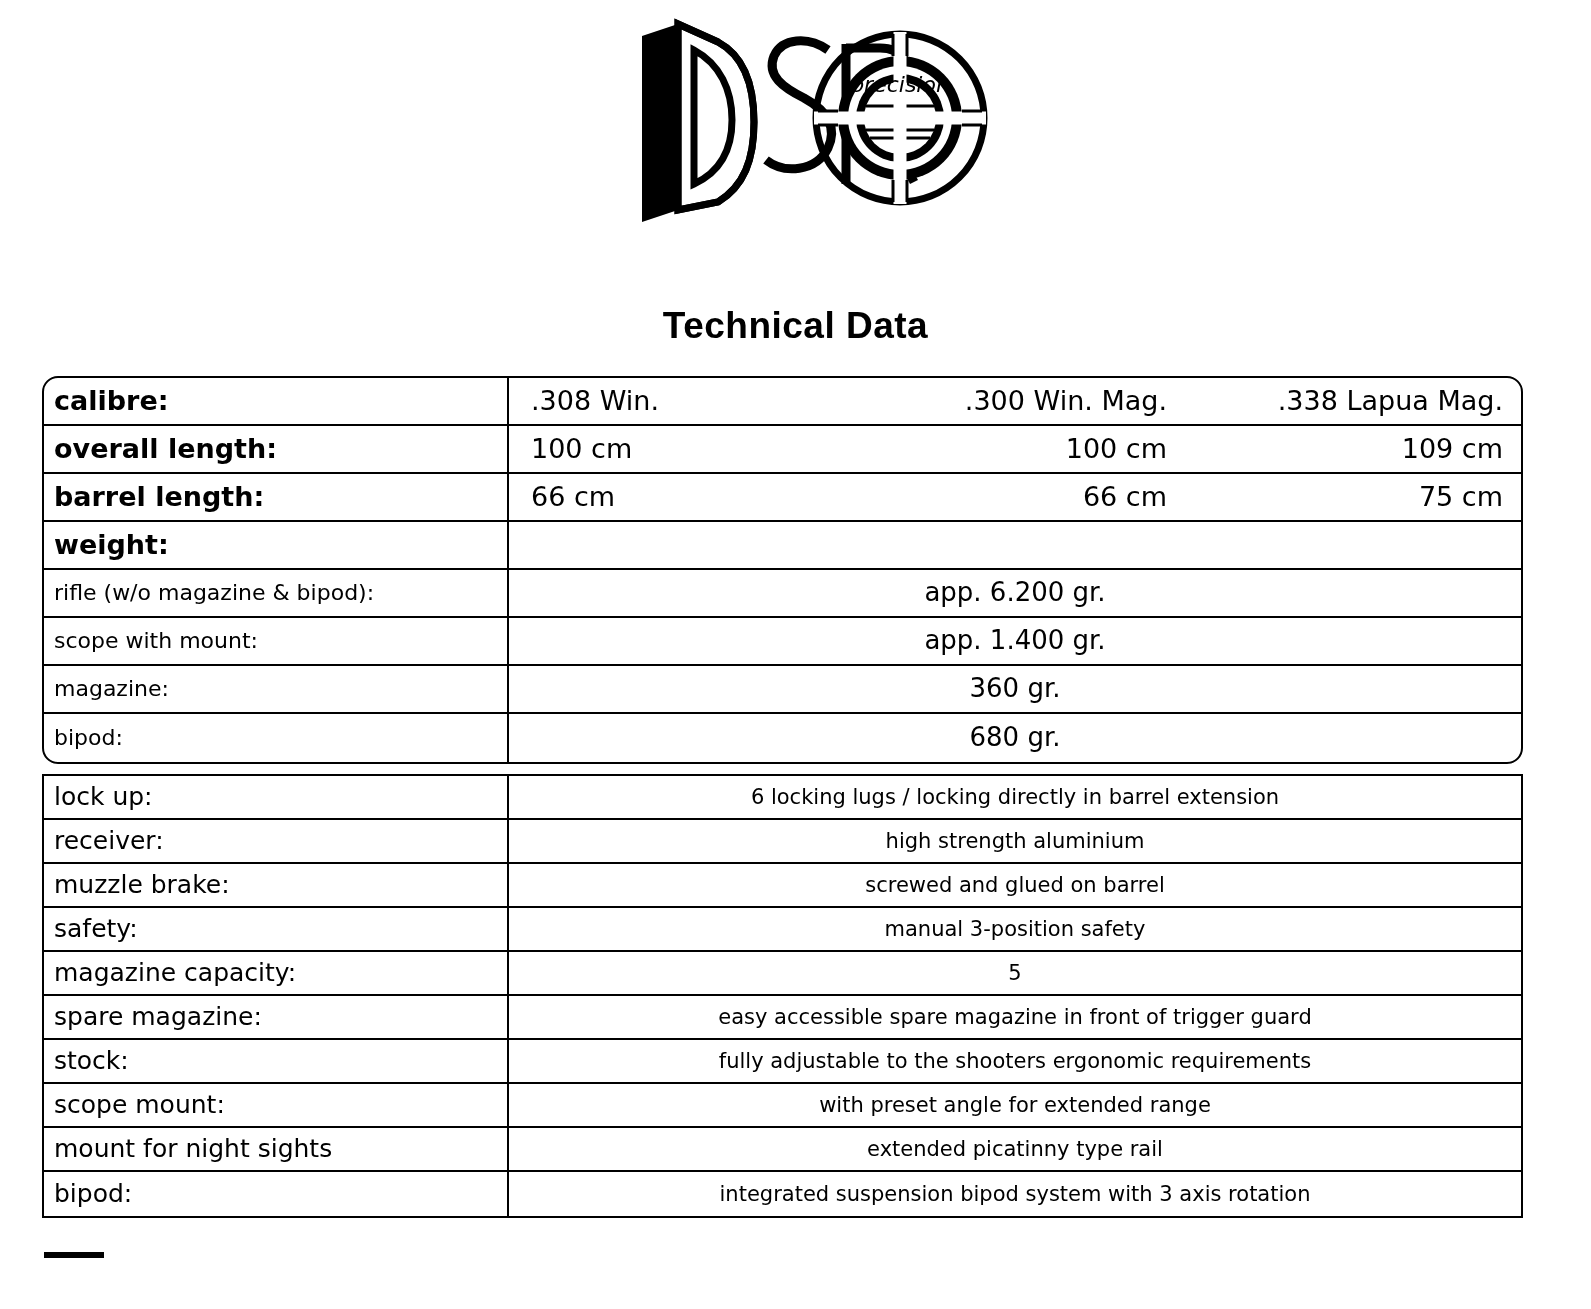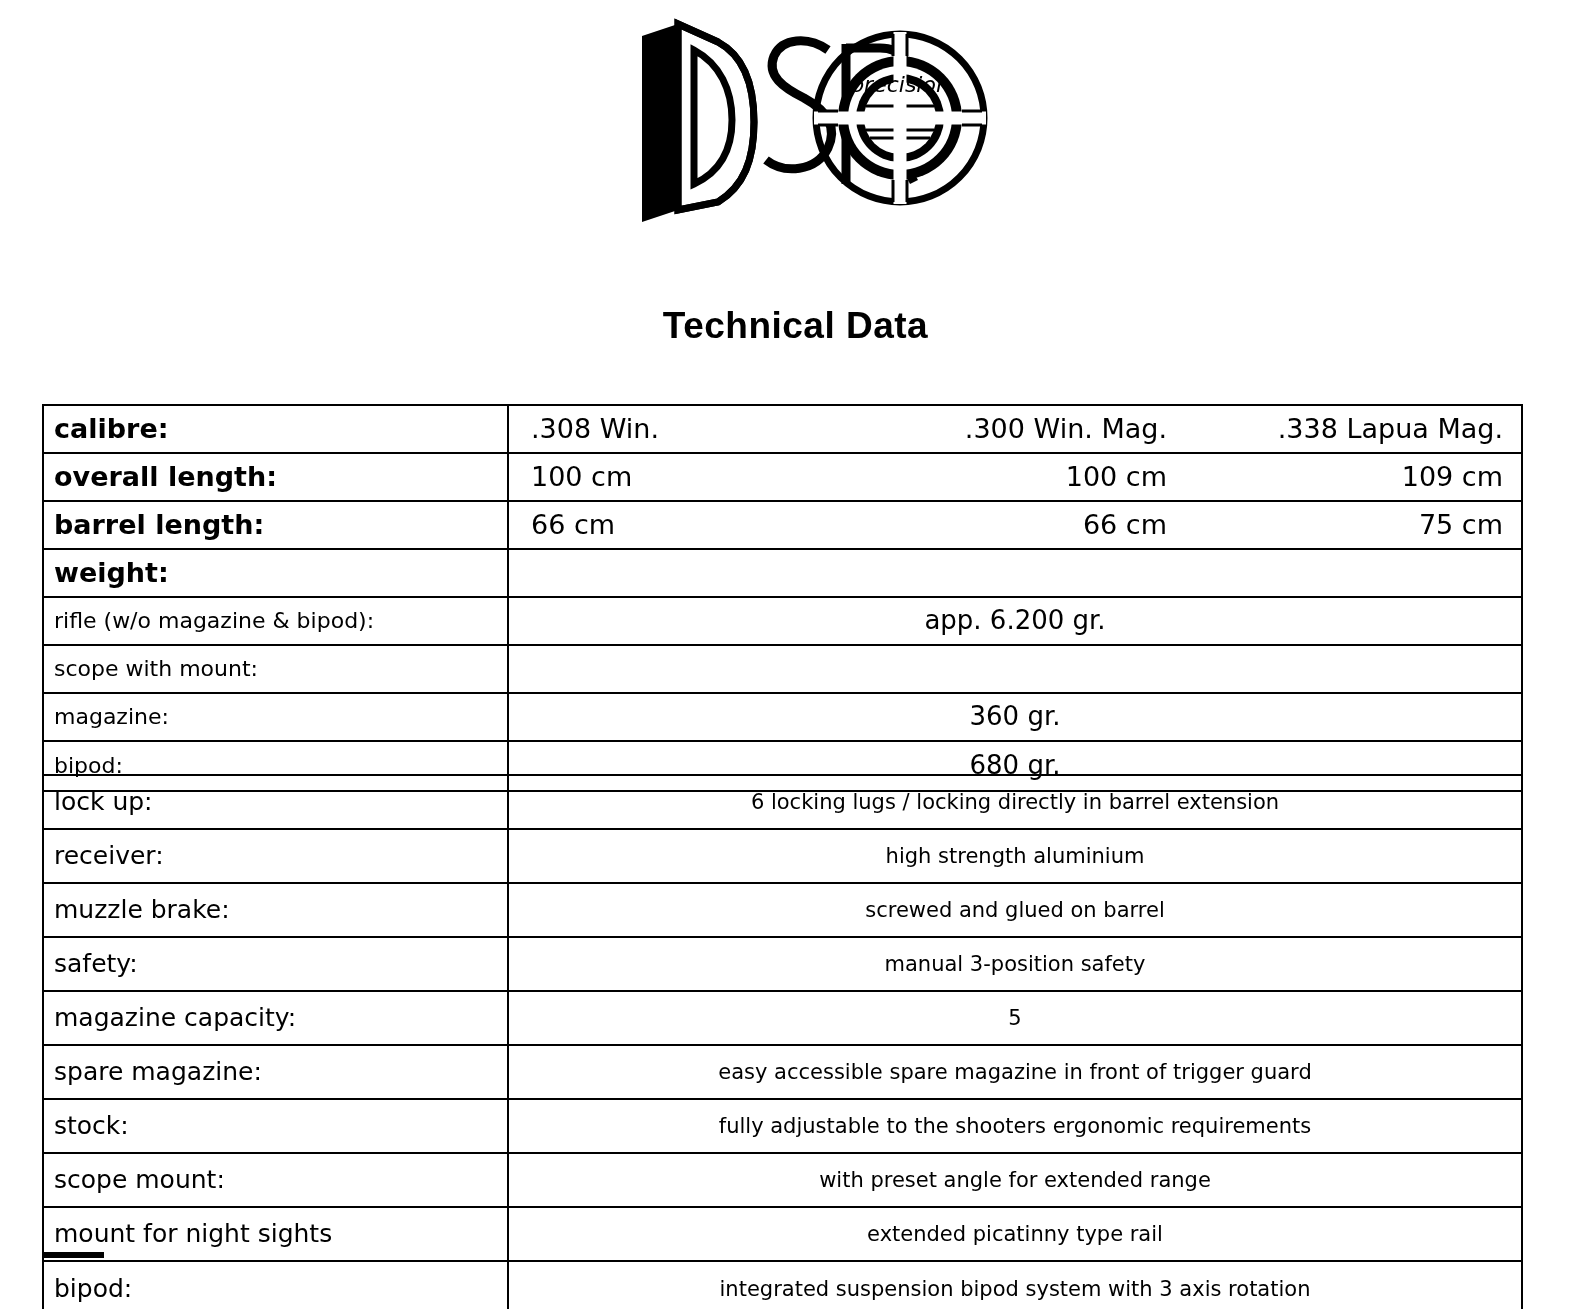--- a/index.html
+++ b/index.html
@@ -43,21 +43,21 @@
   }
 
   
   .table-block {
     position: absolute;
     left: 42px;
     width: 1481px;
     border: 2px solid #000;
     box-sizing: border-box;
   }
-  #table-specs { top: 404px; }
+  #table-specs { top: 376px; border-radius: 16px; }
   #table-features { top: 774px; }
 
   .row {
     display: flex;
     border-bottom: 2px solid #000;
     box-sizing: border-box;
   }
   .row:last-child { border-bottom: none; }
 
   .cell-label {
@@ -101,21 +101,21 @@
     align-items: center;
     justify-content: center;
     box-sizing: border-box;
   }
   .cell-empty {
     flex: 1 1 auto;
   }
 
   
   #table-specs .row { height: 48px; }
-  #table-features .row { height: 54px; }
+  #table-features .row { height: 44px; }
   #table-features .cell-label { font-size: 25px; }
   #table-features .cell-span { font-size: 21px; }
 
   .cut-mark {
     position: absolute;
     left: 44px;
     top: 1252px;
     width: 60px;
     height: 6px;
     background: #000;
@@ -212,20 +212,21 @@
     <div class="cell-empty"></div>
   </div>
 
   <div class="row">
     <div class="cell-label">rifle (w/o magazine &amp; bipod):</div>
     <div class="cell-span">app. 6.200 gr.</div>
   </div>
 
   <div class="row">
     <div class="cell-label">scope with mount:</div>
+    <div class="cell-span">app. 1.400 gr.</div>
   </div>
 
   <div class="row">
     <div class="cell-label">magazine:</div>
     <div class="cell-span">360 gr.</div>
   </div>
 
   <div class="row">
     <div class="cell-label">bipod:</div>
     <div class="cell-span">680 gr.</div>

